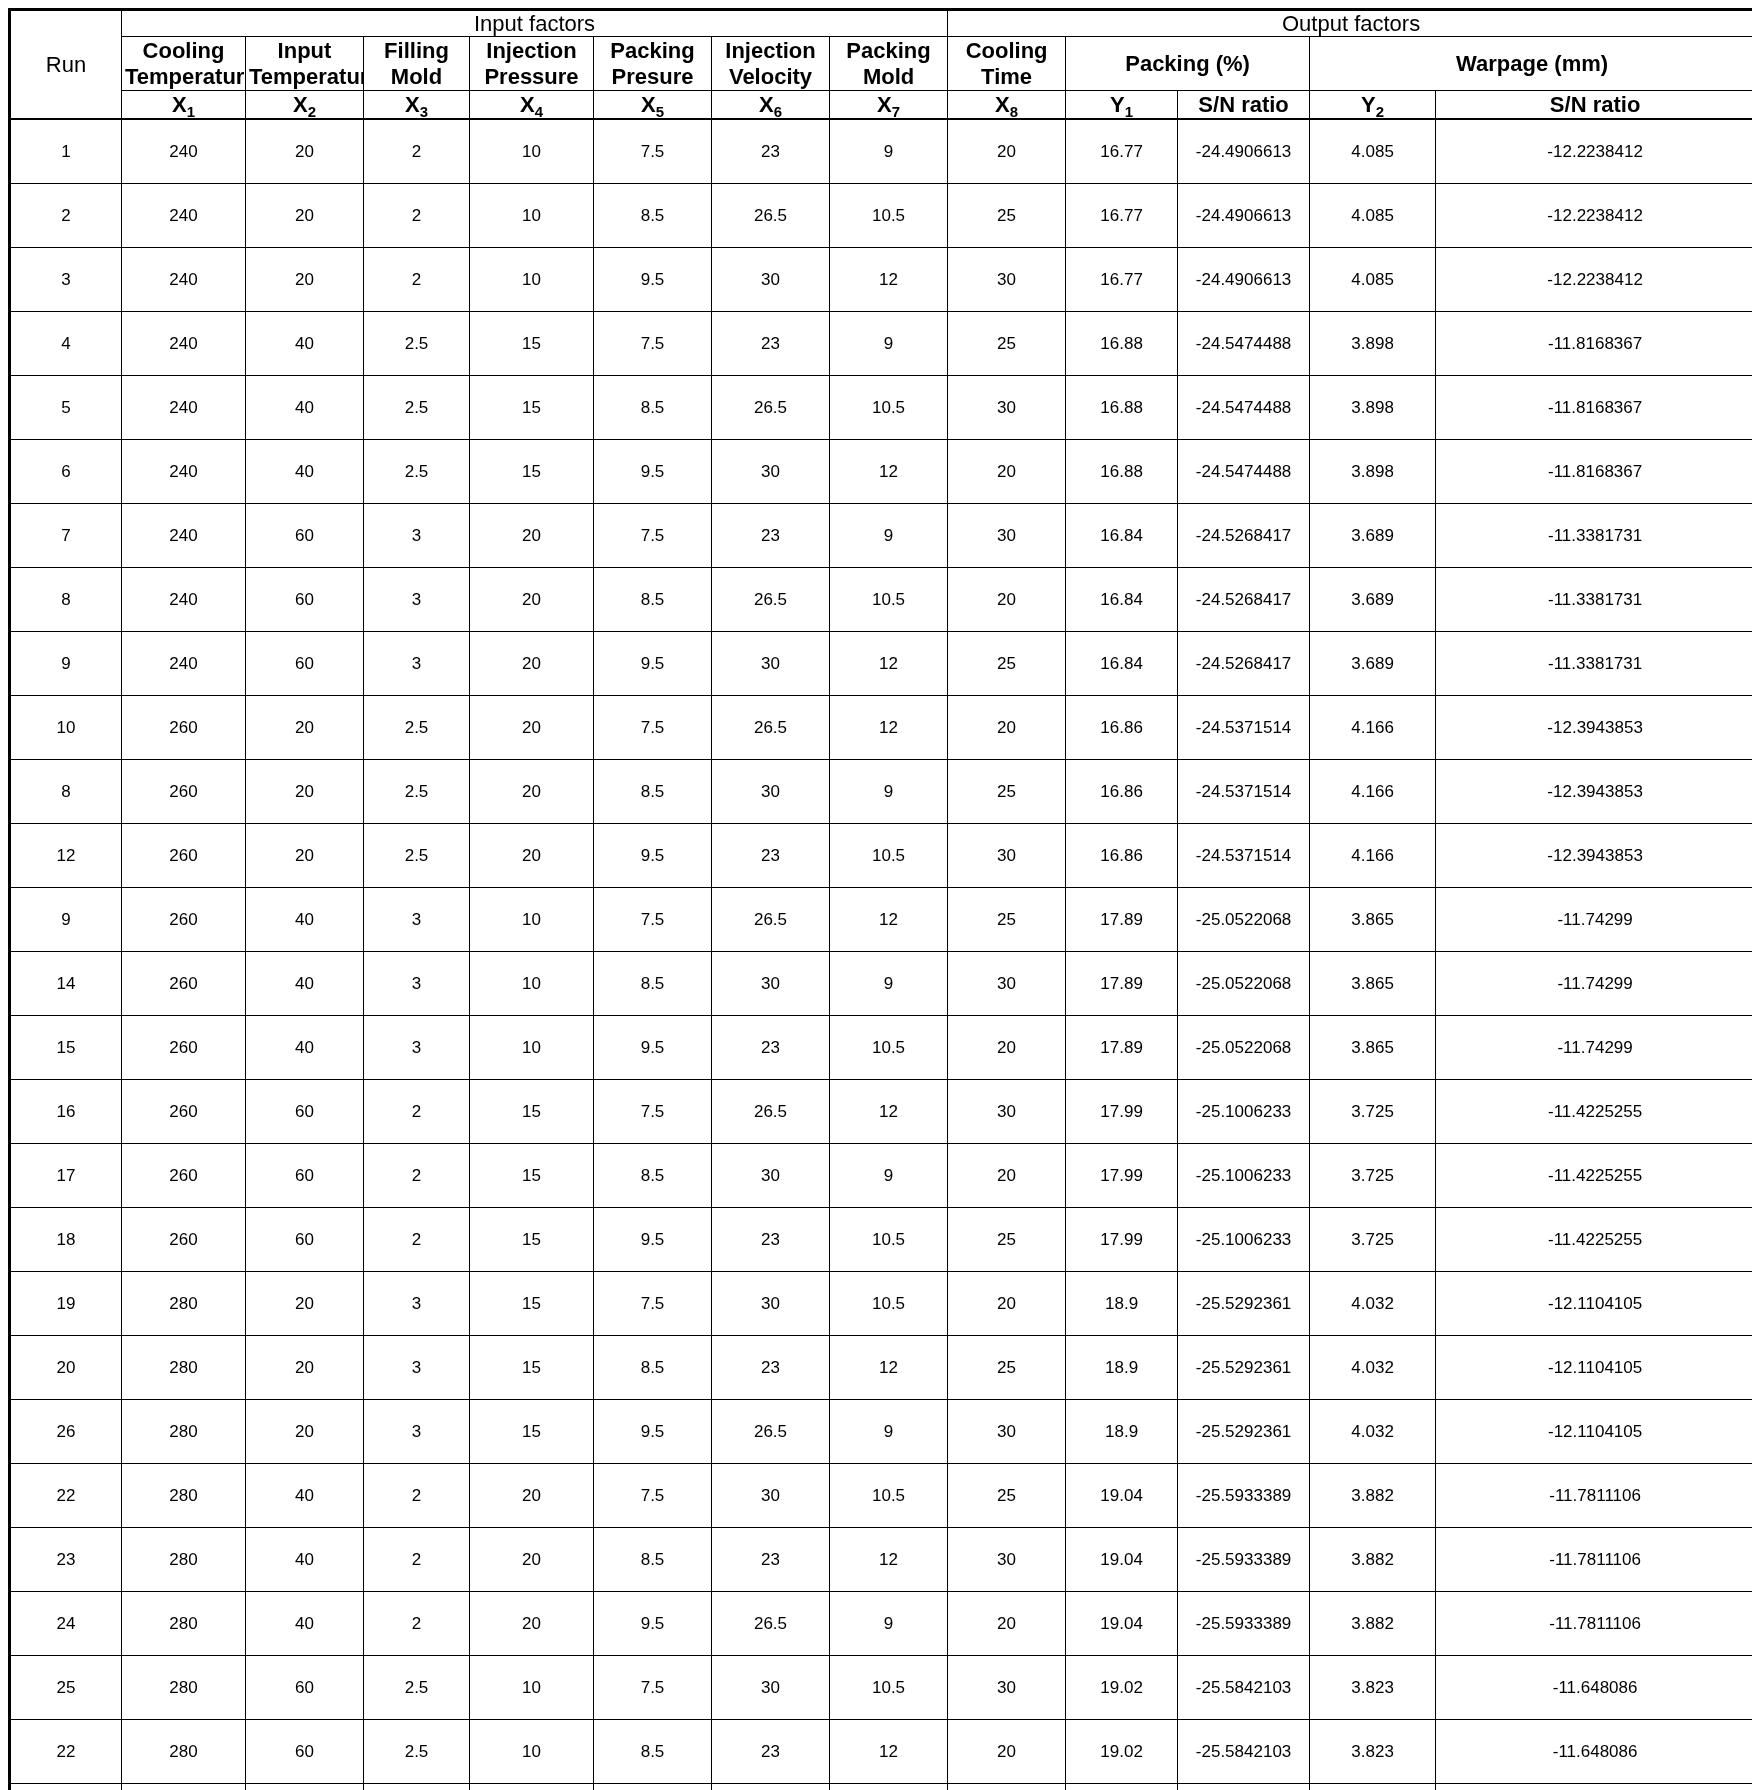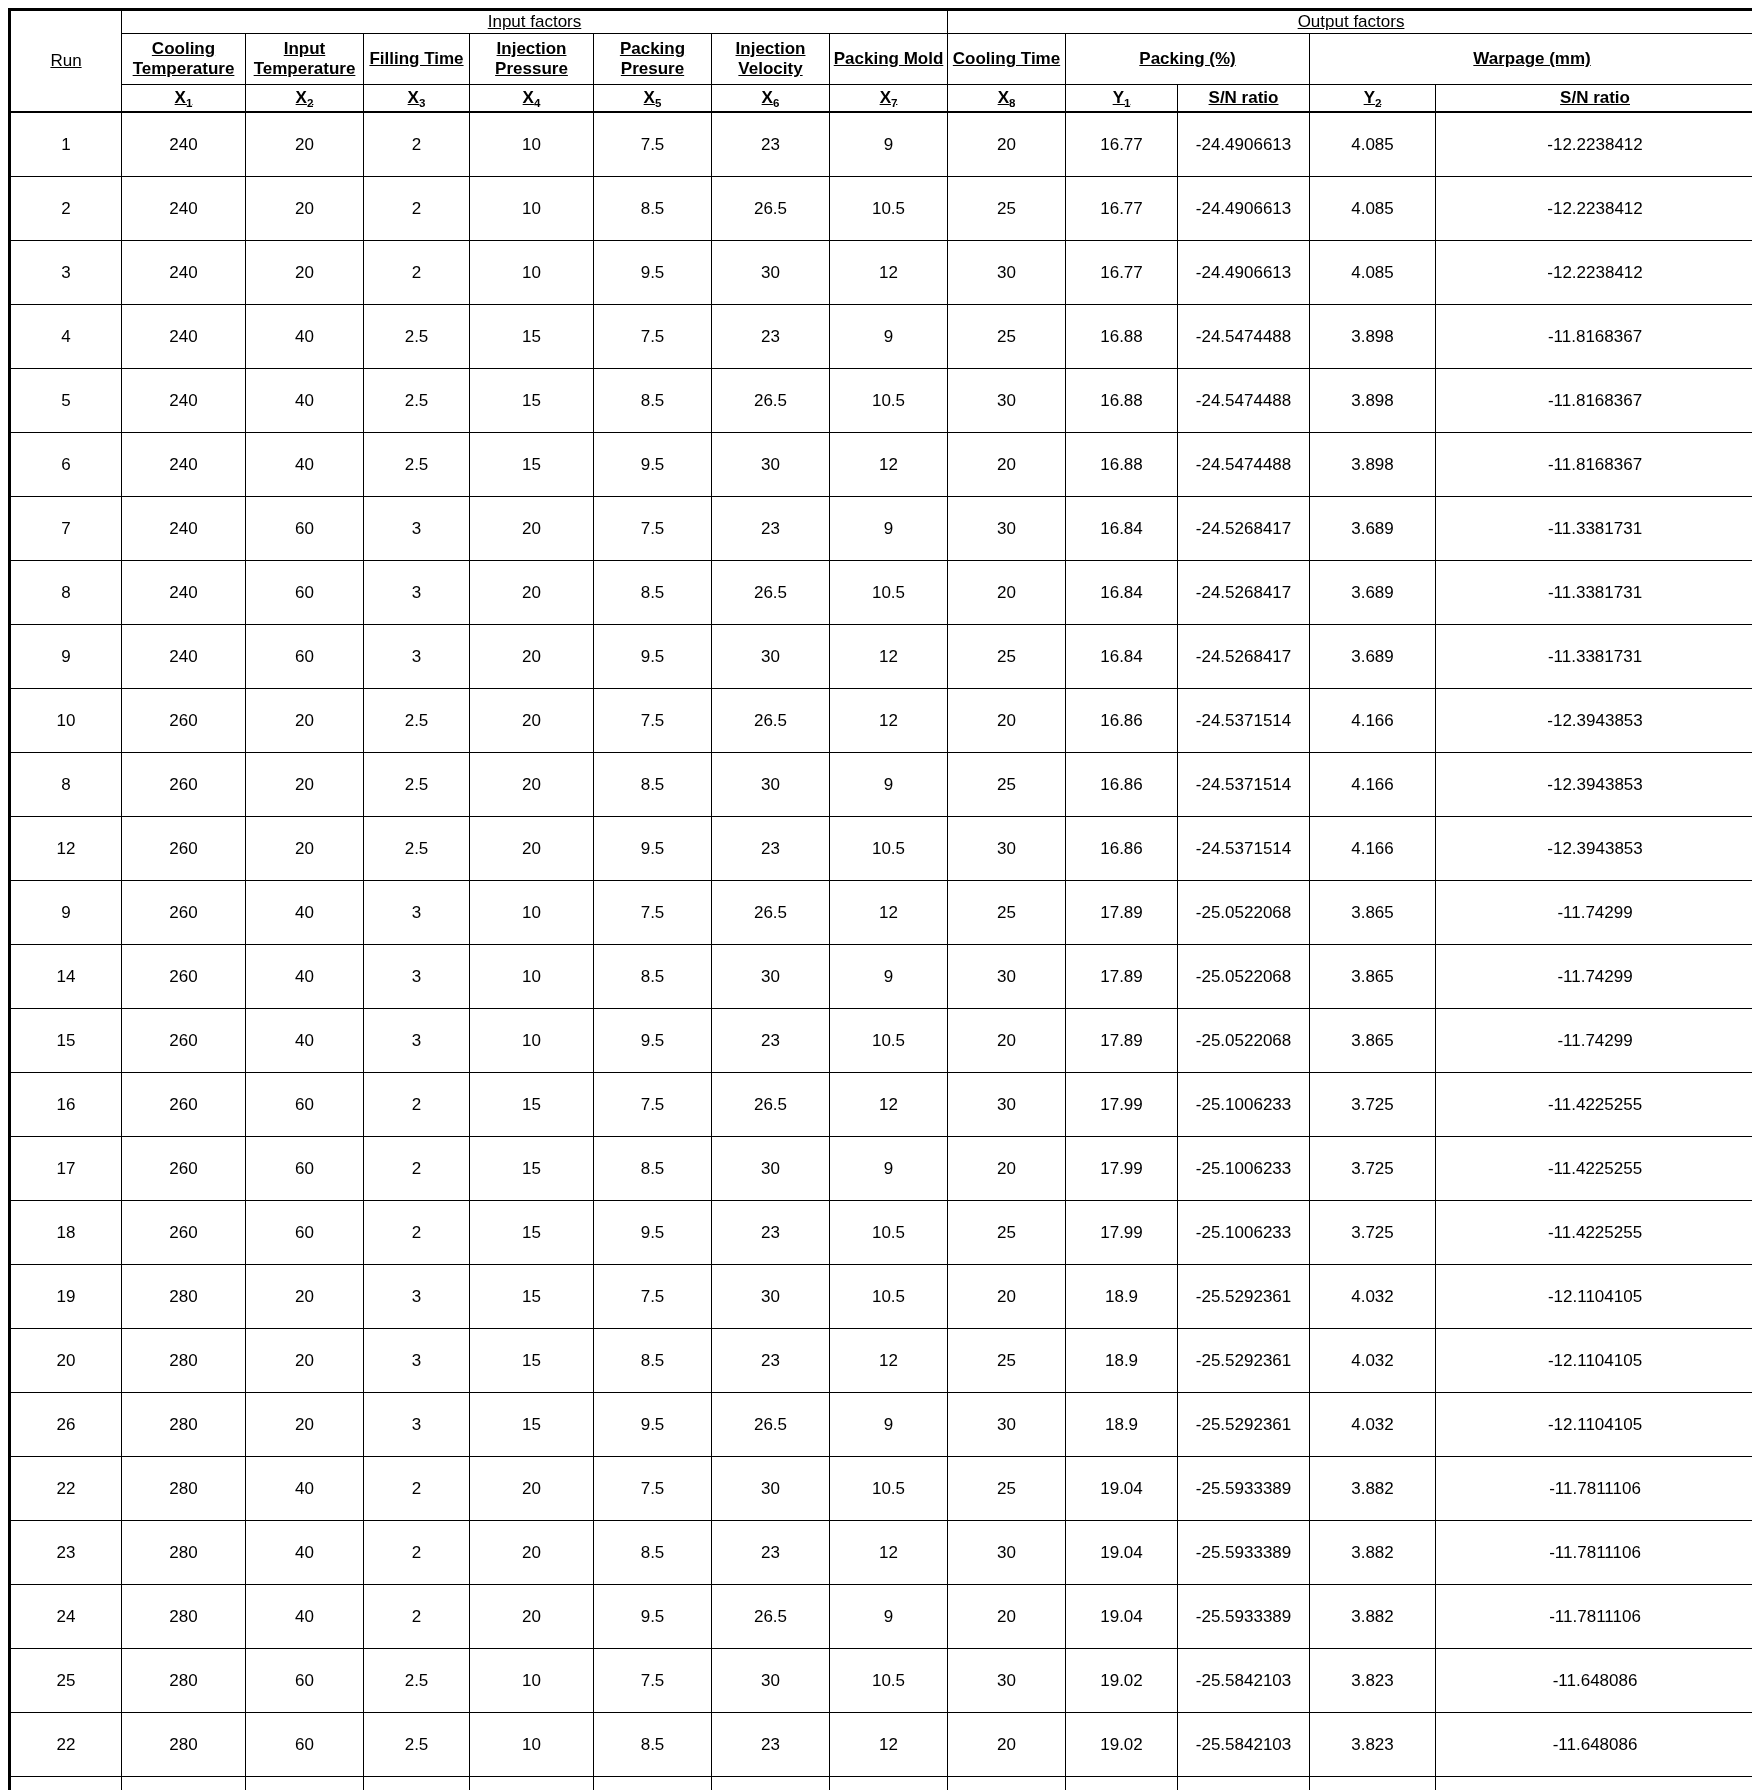--- a/index.html
+++ b/index.html
@@ -22,24 +22,23 @@
     border: 3px solid #000;
   }
   th, td {
     border: 1px solid #000;
     text-align: center;
     vertical-align: middle;
     padding: 1px 3px;
     overflow: hidden;
   }
   thead th {
-    font-size: 17px;
+    font-size: 22px;
     font-weight: bold;
     line-height: 1.15;
-    text-decoration: underline;
   }
   tr.group-row th {
     font-weight: 400;
     height: 22px;
     padding: 0 2px;
   }
   tr.factor-row th {
     height: 48px;
   }
   tr.symbol-row th {
@@ -80,21 +79,21 @@
     </colgroup>
     <thead>
       <tr class="group-row">
         <th rowspan="3">Run</th>
         <th colspan="7">Input factors</th>
         <th colspan="5">Output factors</th>
       </tr>
       <tr class="factor-row">
         <th>Cooling Temperature</th>
         <th>Input Temperature</th>
-        <th>Filling Time</th>
+        <th>Filling Mold</th>
         <th>Injection Pressure</th>
         <th>Packing Presure</th>
         <th>Injection Velocity</th>
         <th>Packing Mold</th>
         <th>Cooling Time</th>
         <th colspan="2">Packing (%)</th>
         <th colspan="2">Warpage (mm)</th>
       </tr>
       <tr class="symbol-row">
         <th><span>X</span><sub>1</sub></th>

